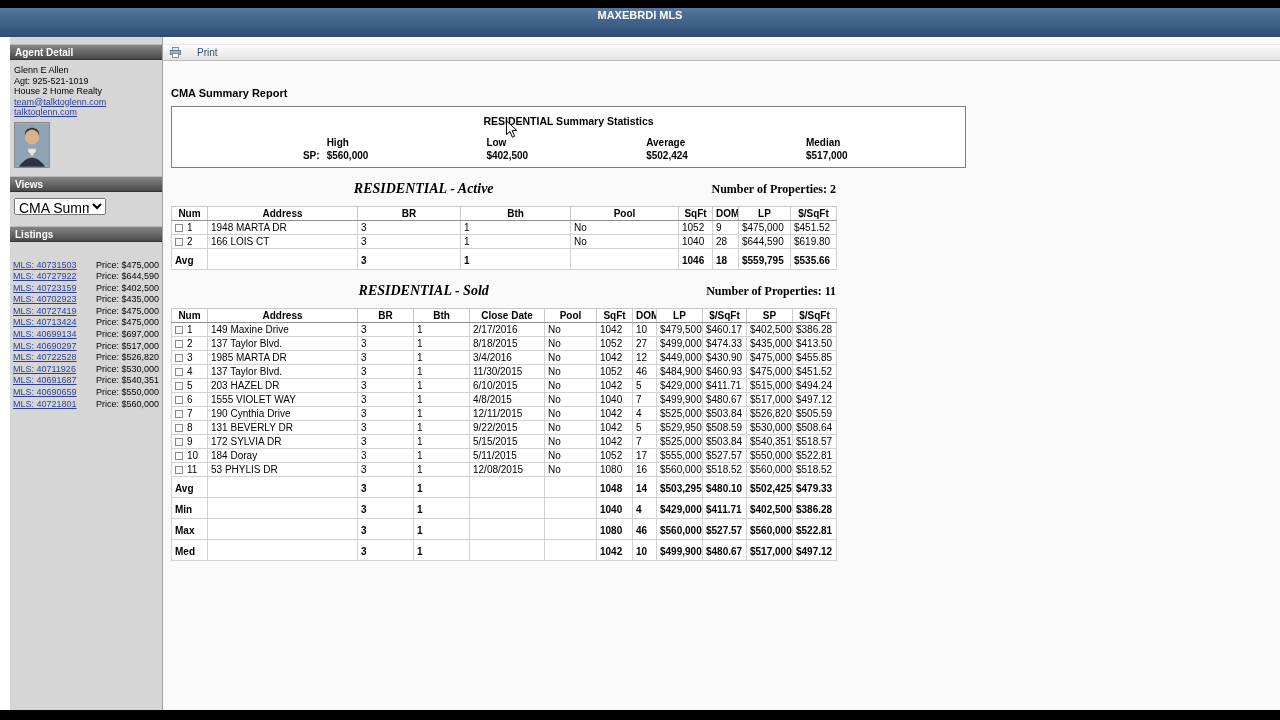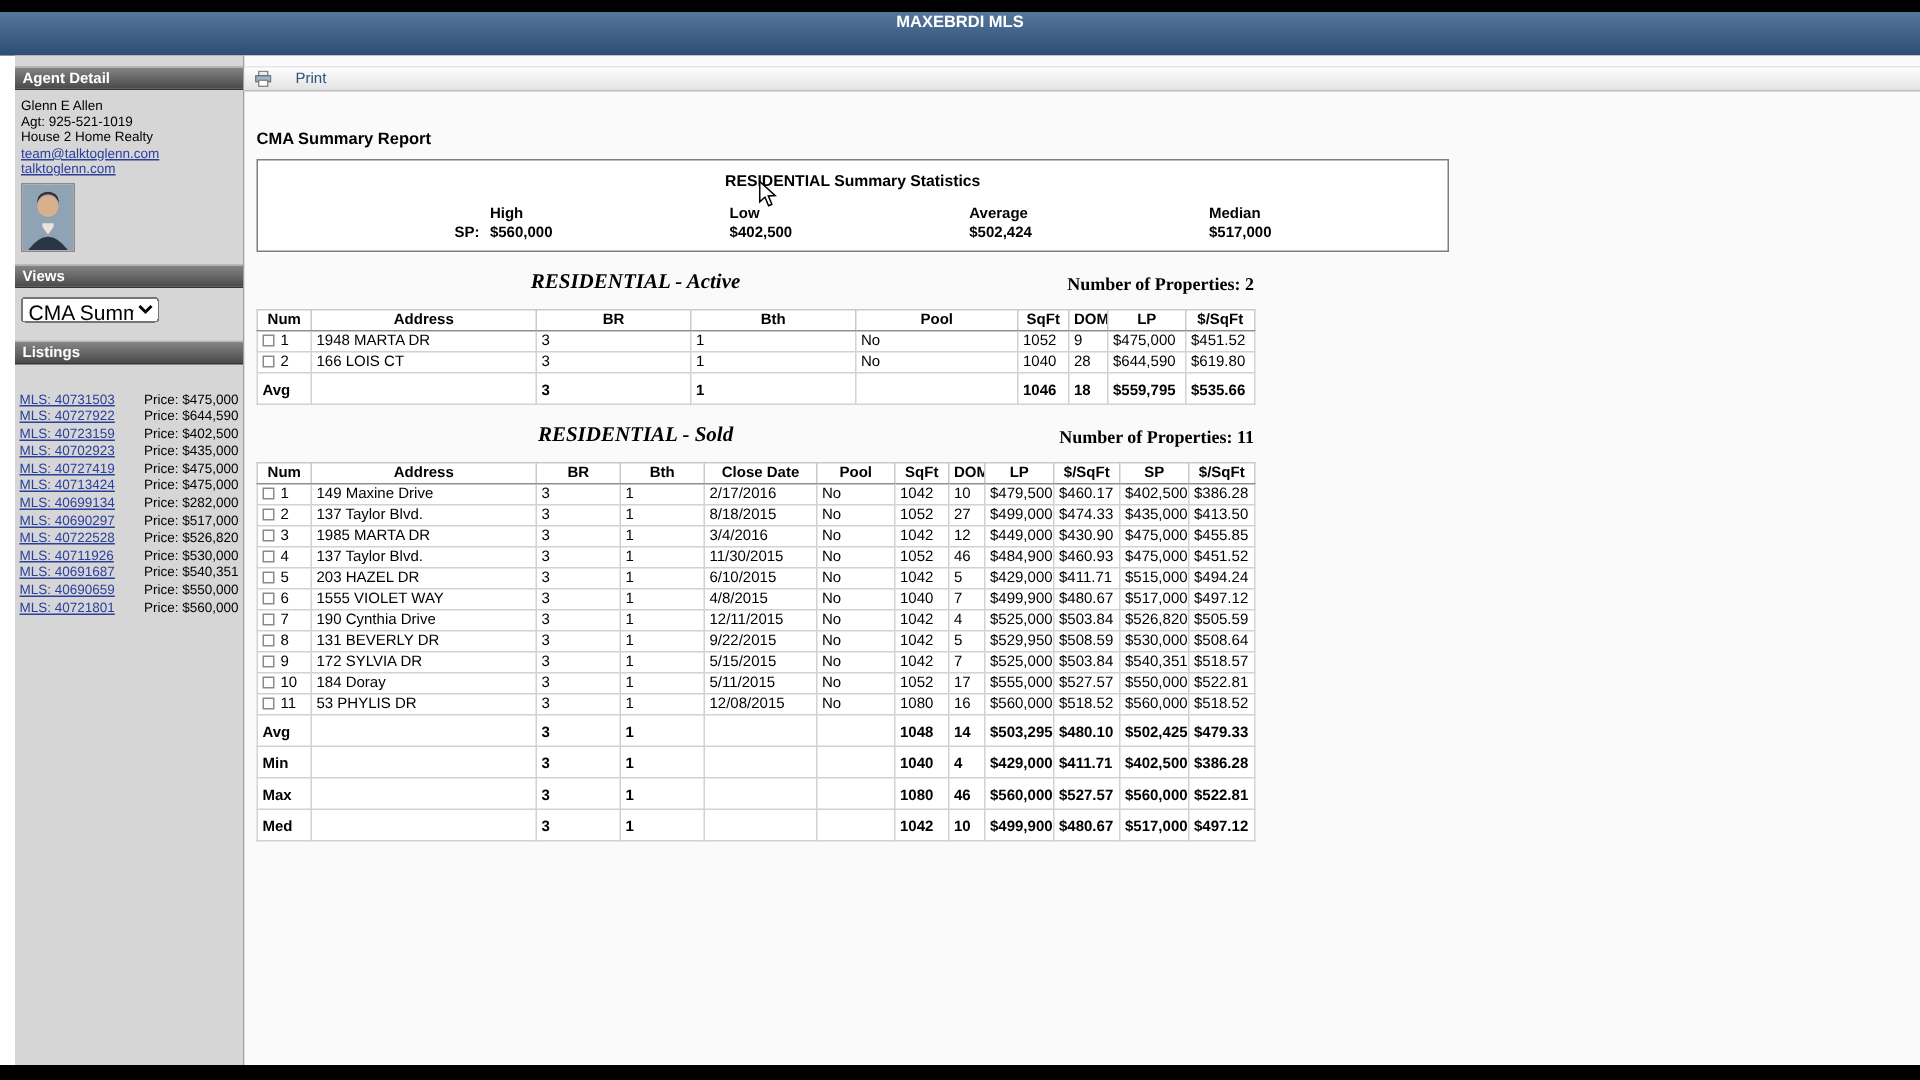--- a/index.html
+++ b/index.html
@@ -122,21 +122,21 @@
             <span class="listing-price">Price: $475,000</span>
           </div>
 
           <div class="listing-item">
             <a href="#">MLS: 40713424</a>
             <span class="listing-price">Price: $475,000</span>
           </div>
 
           <div class="listing-item">
             <a href="#">MLS: 40699134</a>
-            <span class="listing-price">Price: $282,000</span>
+            <span class="listing-price">Price: $697,000</span>
           </div>
 
           <div class="listing-item">
             <a href="#">MLS: 40690297</a>
             <span class="listing-price">Price: $517,000</span>
           </div>
 
           <div class="listing-item">
             <a href="#">MLS: 40722528</a>
             <span class="listing-price">Price: $526,820</span>

